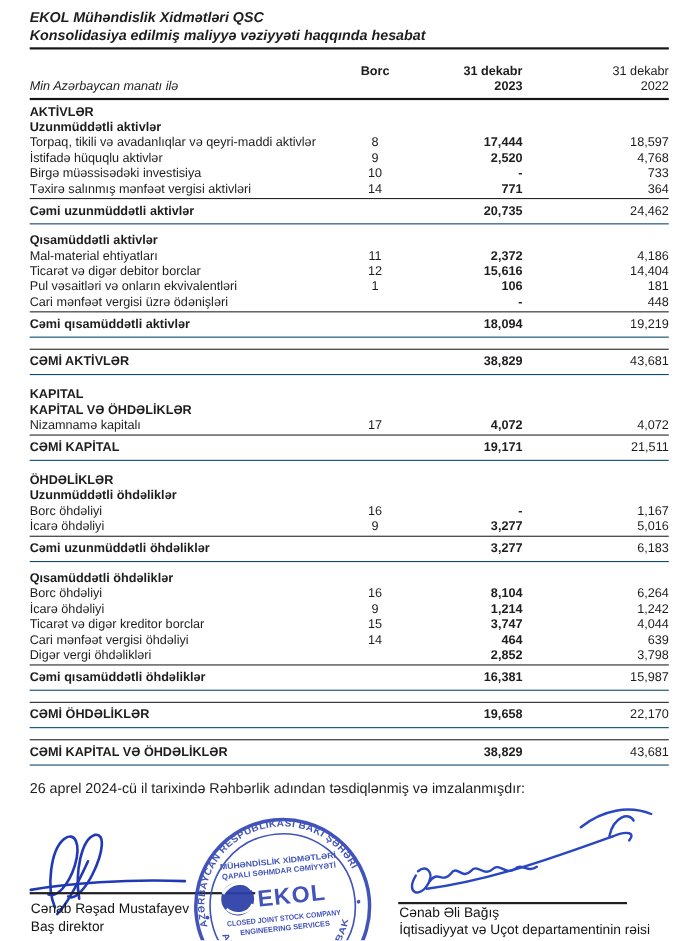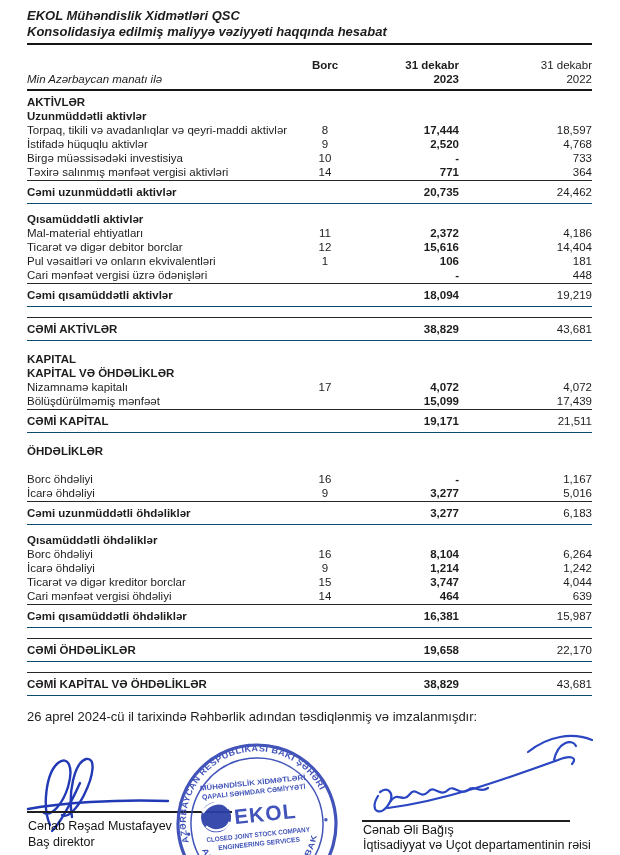--- a/index.html
+++ b/index.html
@@ -4,21 +4,21 @@
 <style>
   html,body{margin:0;padding:0;background:#ffffff;}
   .page{
     position:relative;
     width:620px;height:855px;
     background:#fff;
     overflow:hidden;
     font-family:"Liberation Sans", sans-serif;
     color:#1d1d1d;
     box-sizing:border-box;
-    padding:8px 28px 0 27px;
+    padding:8px 12px 0 27px;
   }
   
   .doc-title{font-size:13px;line-height:16px;font-weight:700;font-style:italic;}
   .doc-subtitle{font-size:13px;line-height:16px;font-weight:700;font-style:italic;
     border-bottom:2px solid #161616;padding-bottom:3px;}
   
   .colhead{
     display:grid;grid-template-columns:1fr 58px 105px 133px;
     align-items:end;
     margin-top:13px;
@@ -175,40 +175,35 @@
         <span class="c-note"></span>
         <span class="c-v23"></span>
         <span class="c-v22"></span>
       </div>
       <div class="row row-item">
         <span class="c-label">Nizamnamə kapitalı</span>
         <span class="c-note">17</span>
         <span class="c-v23">4,072</span>
         <span class="c-v22">4,072</span>
       </div>
-      <div class="row row-item">
-        <span class="c-label">Bölüşdürülməmiş mənfəət</span>
-        <span class="c-note"></span>
-        <span class="c-v23">15,099</span>
-        <span class="c-v22">17,439</span>
-      </div>
       <div class="row row-total">
         <span class="c-label">CƏMİ KAPİTAL</span>
         <span class="c-note"></span>
         <span class="c-v23">19,171</span>
         <span class="c-v22">21,511</span>
       </div>
       <div class="gap" style="height: 11px;"></div>
       <div class="row row-head">
         <span class="c-label">ÖHDƏLİKLƏR</span>
         <span class="c-note"></span>
         <span class="c-v23"></span>
         <span class="c-v22"></span>
       </div>
       <div class="row row-head">
+        <span class="c-label">Uzunmüddətli öhdəliklər</span>
         <span class="c-note"></span>
         <span class="c-v23"></span>
         <span class="c-v22"></span>
       </div>
       <div class="row row-item">
         <span class="c-label">Borc öhdəliyi</span>
         <span class="c-note">16</span>
         <span class="c-v23">-</span>
         <span class="c-v22">1,167</span>
       </div>
@@ -247,20 +242,26 @@
         <span class="c-label">Ticarət və digər kreditor borclar</span>
         <span class="c-note">15</span>
         <span class="c-v23">3,747</span>
         <span class="c-v22">4,044</span>
       </div>
       <div class="row row-item">
         <span class="c-label">Cari mənfəət vergisi öhdəliyi</span>
         <span class="c-note">14</span>
         <span class="c-v23">464</span>
         <span class="c-v22">639</span>
+      </div>
+      <div class="row row-item">
+        <span class="c-label">Digər vergi öhdəlikləri</span>
+        <span class="c-note"></span>
+        <span class="c-v23">2,852</span>
+        <span class="c-v22">3,798</span>
       </div>
       <div class="row row-total">
         <span class="c-label">Cəmi qısamüddətli öhdəliklər</span>
         <span class="c-note"></span>
         <span class="c-v23">16,381</span>
         <span class="c-v22">15,987</span>
       </div>
       <div class="gap" style="height: 9px;"></div>
       <div class="row row-total">
         <span class="c-label">CƏMİ ÖHDƏLİKLƏR</span>

